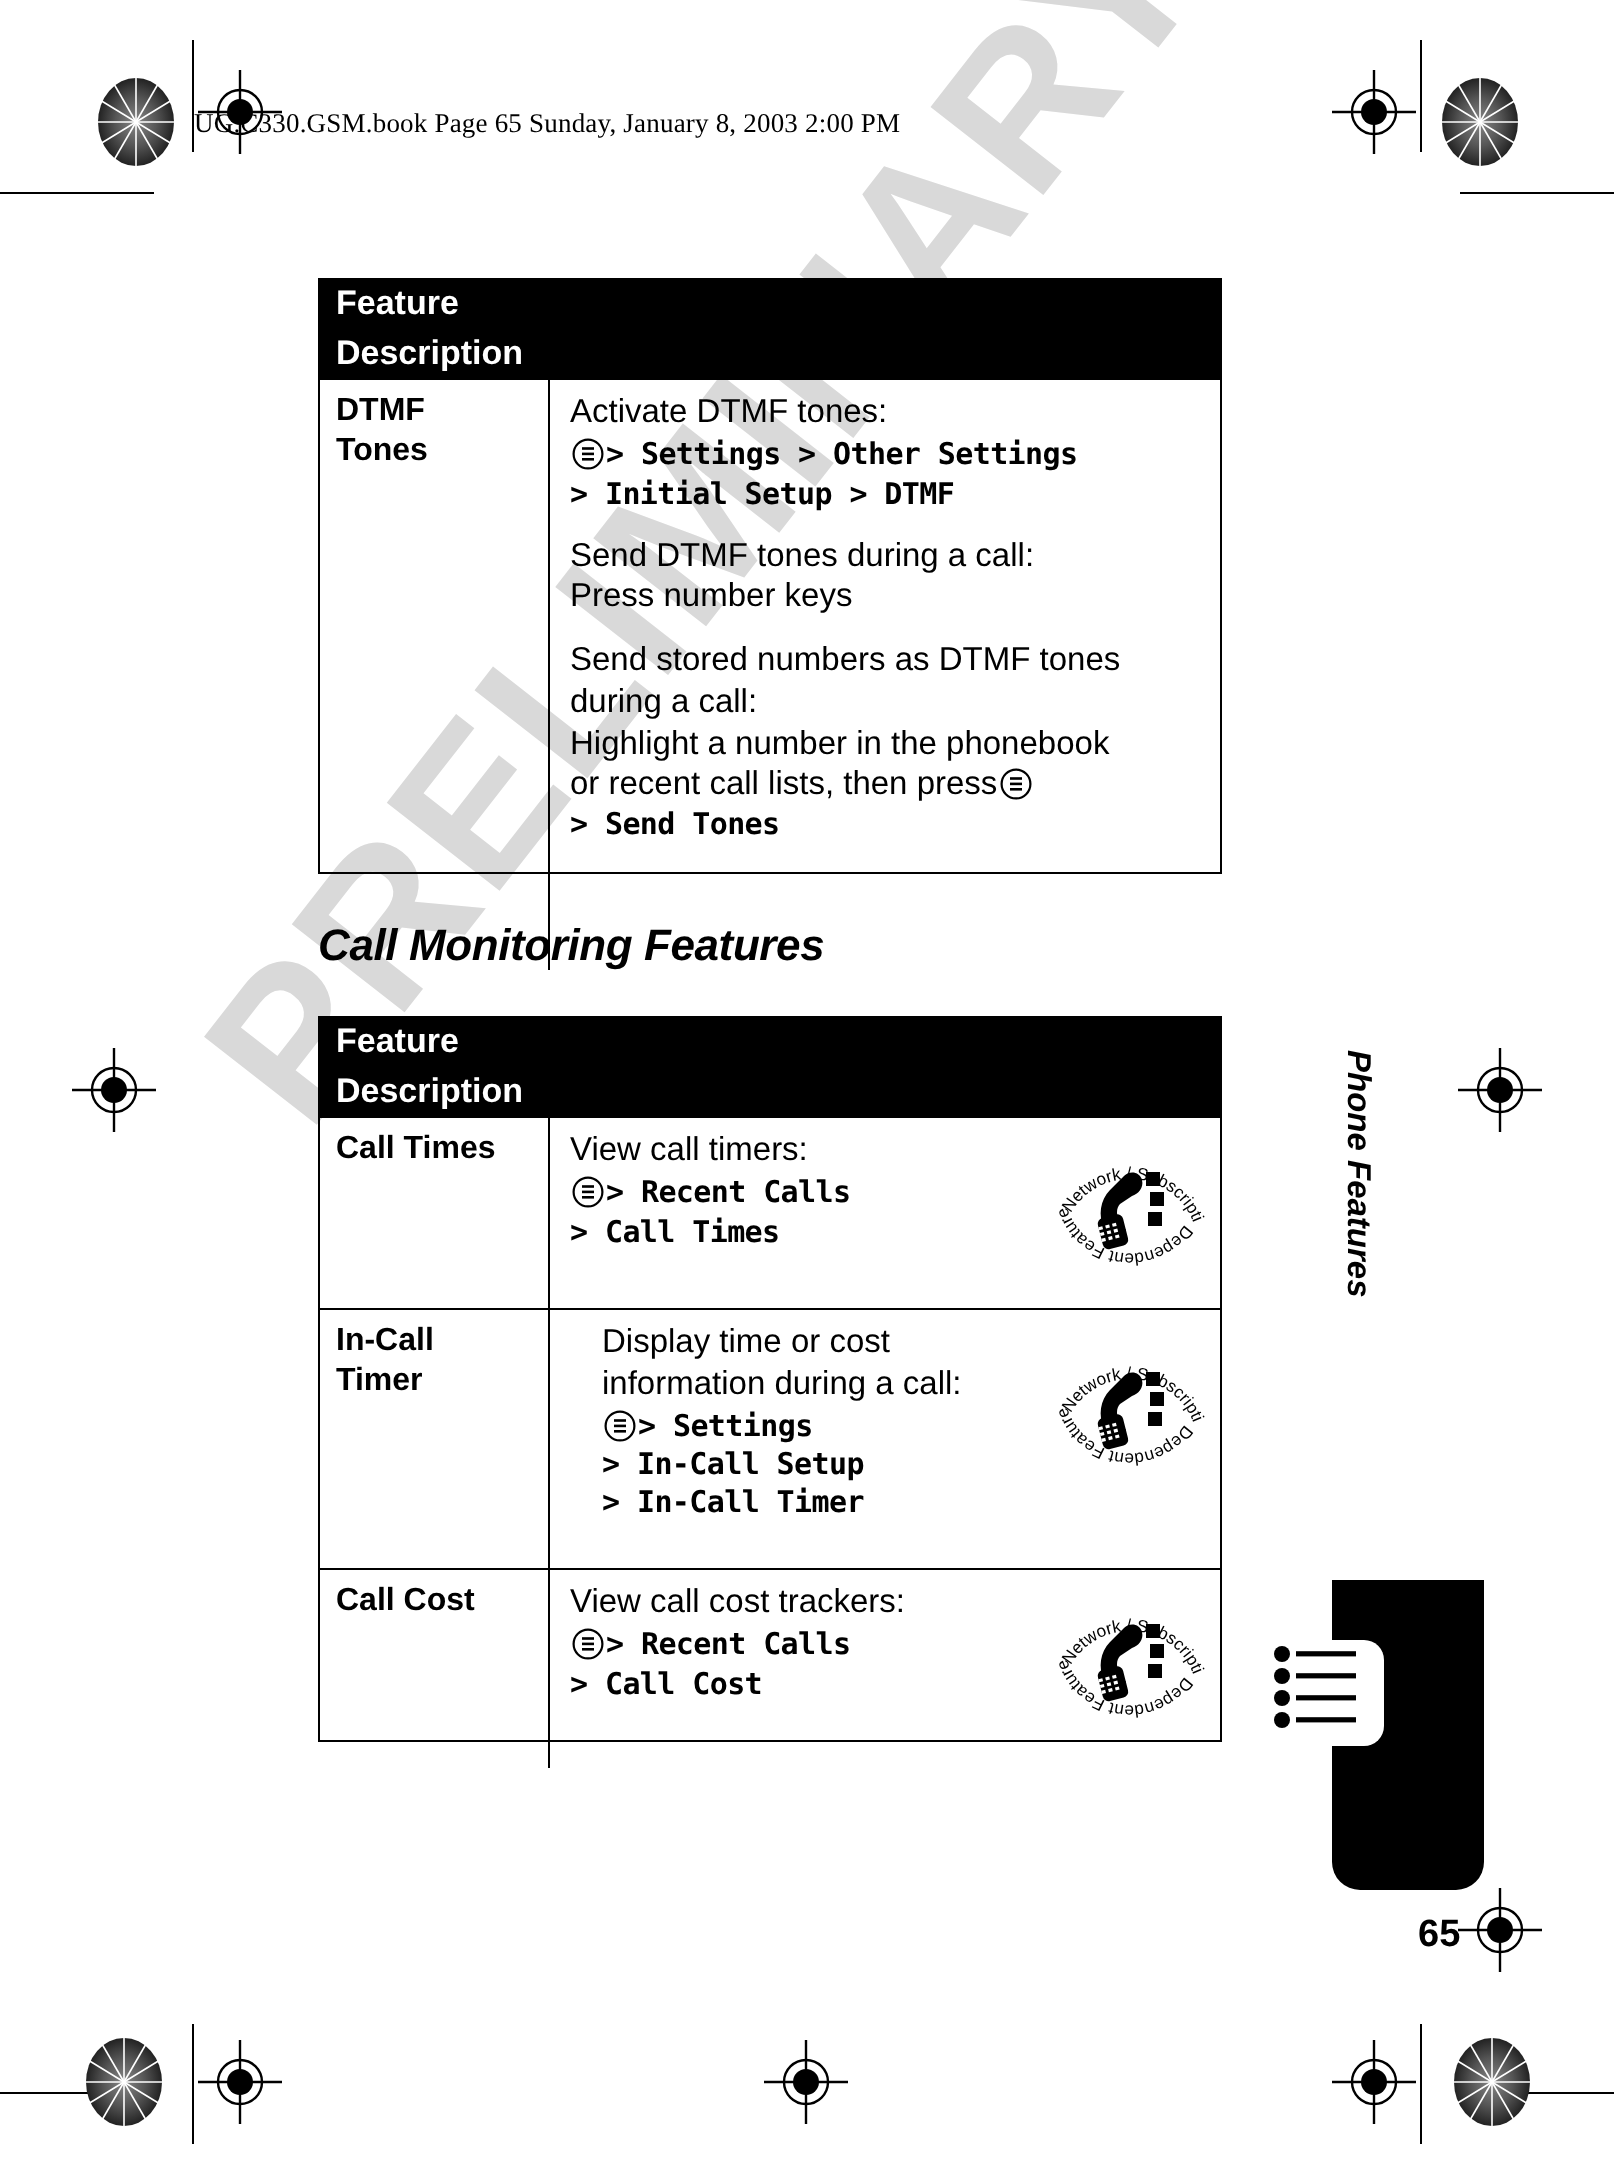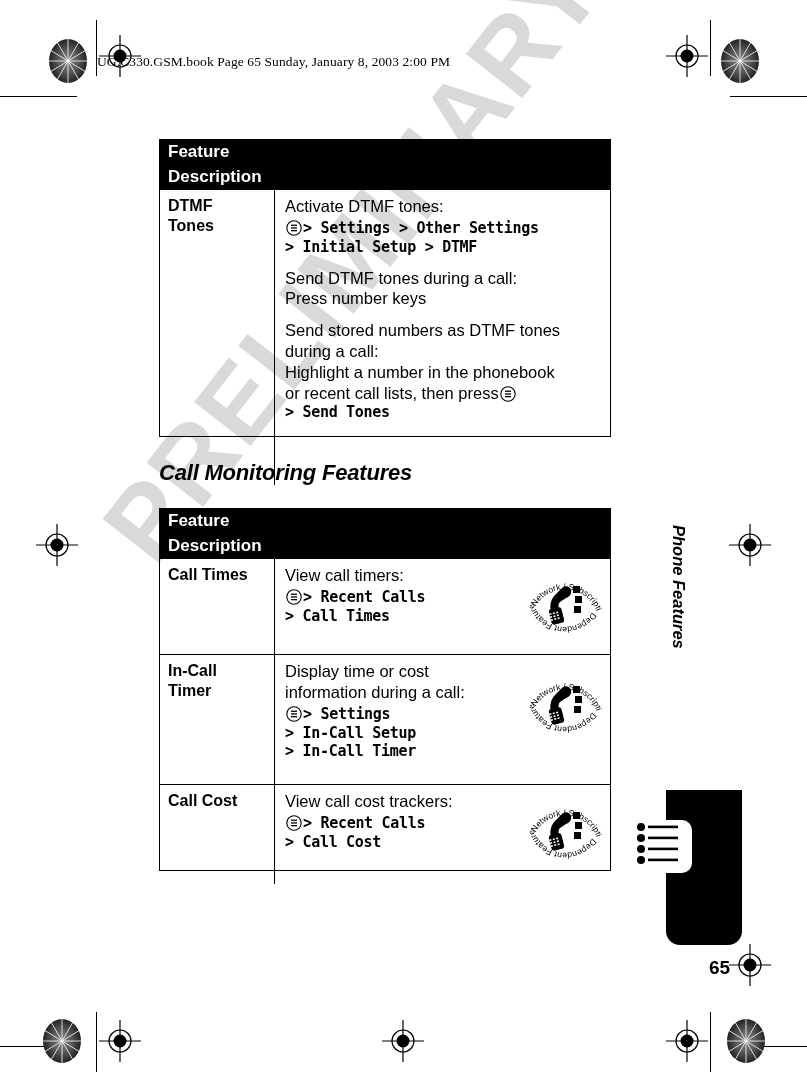--- a/index.html
+++ b/index.html
@@ -473,21 +473,21 @@
               </g>
               <rect x="27" y="2" width="7" height="7" fill="#000"></rect>
               <rect x="29" y="12" width="7" height="7" fill="#000"></rect>
               <rect x="28" y="22" width="7" height="7" fill="#000"></rect>
             </g>
           </svg>
         </div>
       </div>
     </div>
 
-    <div class="trow" style="height:130px;">
+    <div class="trow" style="height:130px;gap:16px;">
       <div class="cell-feature">
         <div>In-Call</div>
         <div>Timer</div>
       </div>
       <div class="cell-desc">
         <div>Display time or cost</div>
         <div>information during a call:</div>
         <div>
           <span class="menu-key">
             <svg width="16" height="16" viewBox="0 0 16 16">

